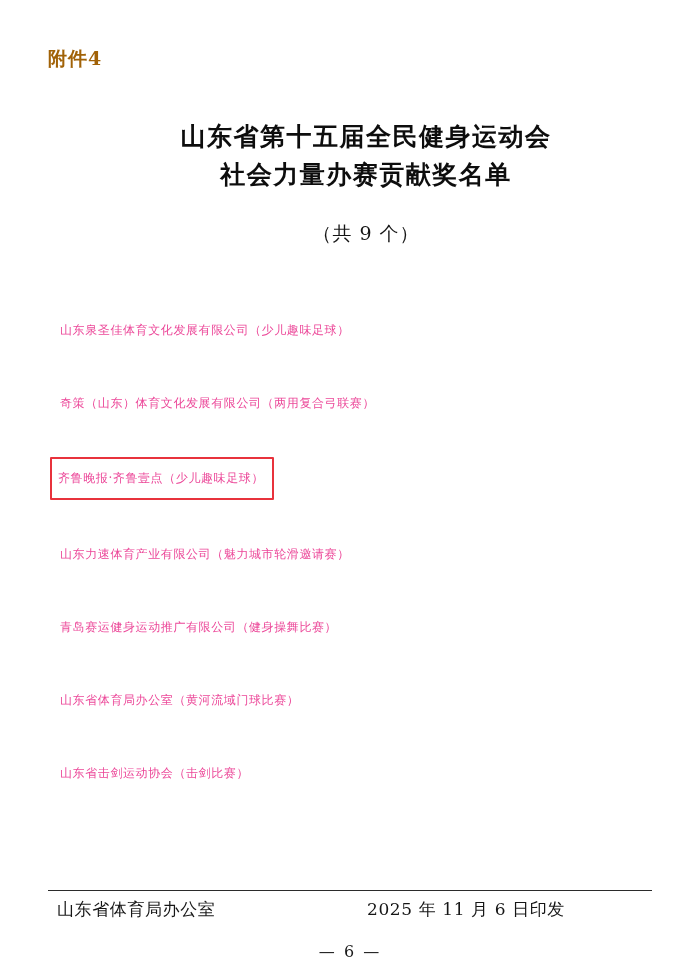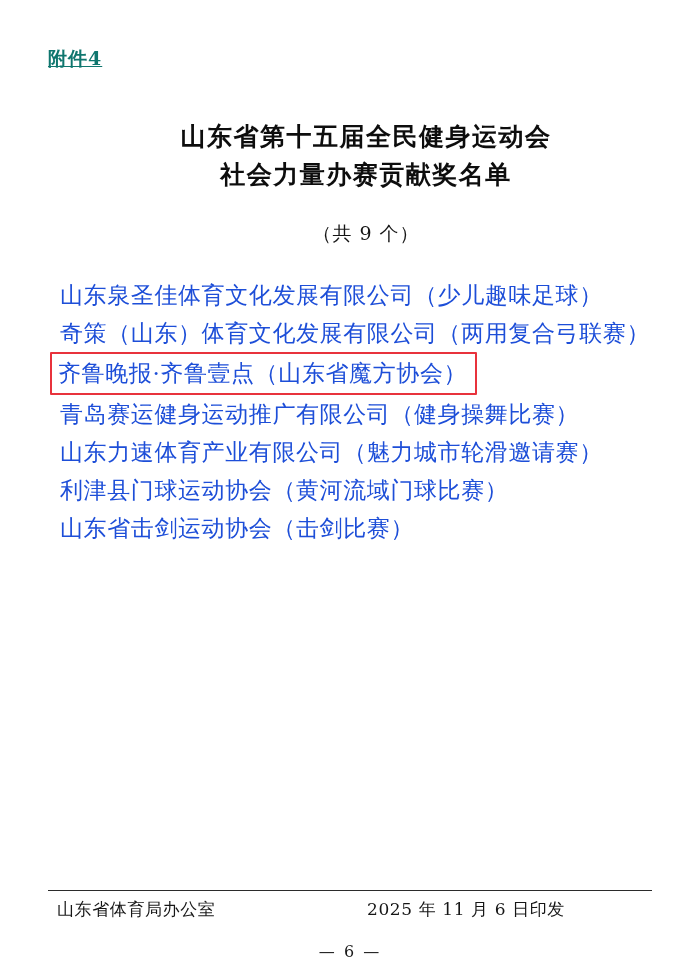--- a/index.html
+++ b/index.html
@@ -22,22 +22,21 @@
     box-sizing: border-box;
   }
   .attachment-label {
     position: absolute;
     left: 48px;
     top: 46px;
     font-size: 19px;
     letter-spacing: 1px;
     font-family: "DejaVu Serif", "Liberation Serif", serif;
     font-weight: 600;
-    color: #0f766e;
-    text-decoration: underline;
+    color: #a16207;
   }
   .title-block {
     position: absolute;
     left: 16px;
     top: 118px;
     width: 700px;
     text-align: center;
   }
   .title-line {
     font-size: 25px;
@@ -53,27 +52,28 @@
     letter-spacing: 1px;
     color: #141414;
   }
   .list-block {
     position: absolute;
     left: 56px;
     top: 276px;
     width: 600px;
   }
   .list-item {
-    font-size: 23px;
+    font-size: 12px;
     line-height: 34px;
     letter-spacing: 0.6px;
-    color: #1d4ed8;
+    color: #ec4899;
     padding: 2px 4px;
     display: block;
     white-space: nowrap;
+    margin-top: 35px;
   }
   .list-item.highlight {
     border: 2px solid #e8323c;
     display: inline-block;
     padding: 2px 8px 3px 6px;
     margin-left: -6px;
     border-radius: 1px;
   }
   .footer-rule {
     position: absolute;
@@ -121,25 +121,25 @@
   <div class="title-block">
     <div class="title-line">山东省第十五届全民健身运动会</div>
     <div class="title-line">社会力量办赛贡献奖名单</div>
     <div class="subtitle-line">（共 9 个）</div>
   </div>
 
   <div class="list-block">
     <div class="list-item">山东泉圣佳体育文化发展有限公司（少儿趣味足球）</div>
     <div class="list-item">奇策（山东）体育文化发展有限公司（两用复合弓联赛）</div>
     <div style="line-height:34px;">
-      <span class="list-item highlight">齐鲁晚报·齐鲁壹点（山东省魔方协会）</span>
+      <span class="list-item highlight">齐鲁晚报·齐鲁壹点（少儿趣味足球）</span>
     </div>
+    <div class="list-item">山东力速体育产业有限公司（魅力城市轮滑邀请赛）</div>
     <div class="list-item">青岛赛运健身运动推广有限公司（健身操舞比赛）</div>
-    <div class="list-item">山东力速体育产业有限公司（魅力城市轮滑邀请赛）</div>
-    <div class="list-item">利津县门球运动协会（黄河流域门球比赛）</div>
+    <div class="list-item">山东省体育局办公室（黄河流域门球比赛）</div>
     <div class="list-item">山东省击剑运动协会（击剑比赛）</div>
   </div>
 
   <div class="footer-rule"></div>
 
   <div class="footer-row">
     <div class="footer-left">山东省体育局办公室</div>
     <div class="footer-right">2025 年 11 月 6 日印发</div>
   </div>
 

